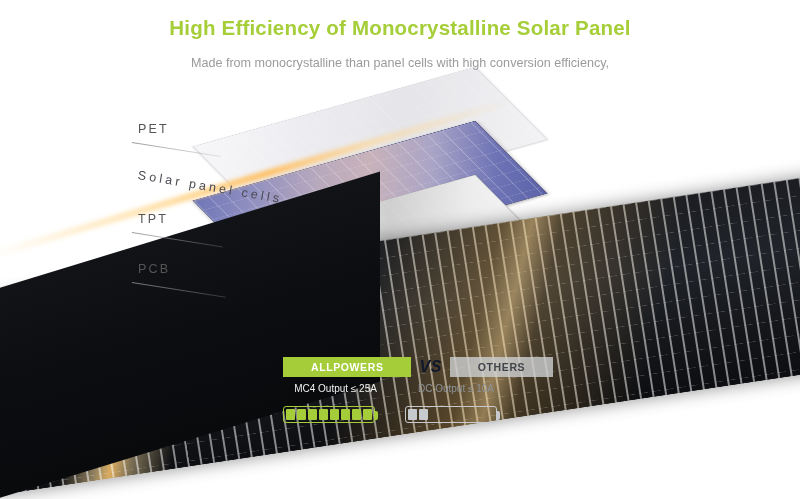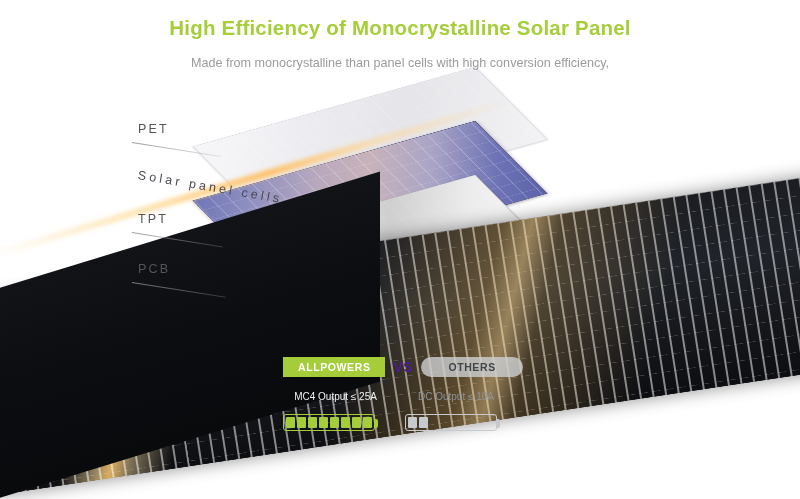--- a/index.html
+++ b/index.html
@@ -199,39 +199,39 @@
     position:absolute;
     left:283px;top:357px;width:240px;height:100px;
     z-index:35;
   }
   .badge-row{
     display:flex;align-items:center;gap:8px;
   }
   .badge{
     font-size:10.5px;font-weight:bold;
     letter-spacing:.6px;
-    padding:4px 15px;
+    padding:4px 28px;
     white-space:nowrap;
   }
   .badge-green{
     background:#a4cd39;color:#ffffff;
     width:86px;text-align:center;
   }
   .vs{
-    font-size:14px;font-weight:bold;
-    color:#4c1d95;
+    font-size:16px;font-weight:bold;font-style:italic;
+    color:#0f172a;
     letter-spacing:.5px;
   }
   .badge-gray{
     background:rgba(205,208,210,.80);color:#40454a;
-    width:92px;text-align:center;border-radius:10px;
+    width:92px;text-align:center;
   }
   .metric-row{
     display:flex;align-items:center;gap:8px;
-    margin-top:14px;
+    margin-top:6px;
   }
   .metric{
     font-size:10px;white-space:nowrap;
   }
   .metric-a{color:#f2f2f2;width:106px;text-align:center;}
   .metric-spacer{width:14px;}
   .metric-b{color:#8d9298;width:106px;}
 
   .battery-row{
     display:flex;align-items:center;gap:8px;

